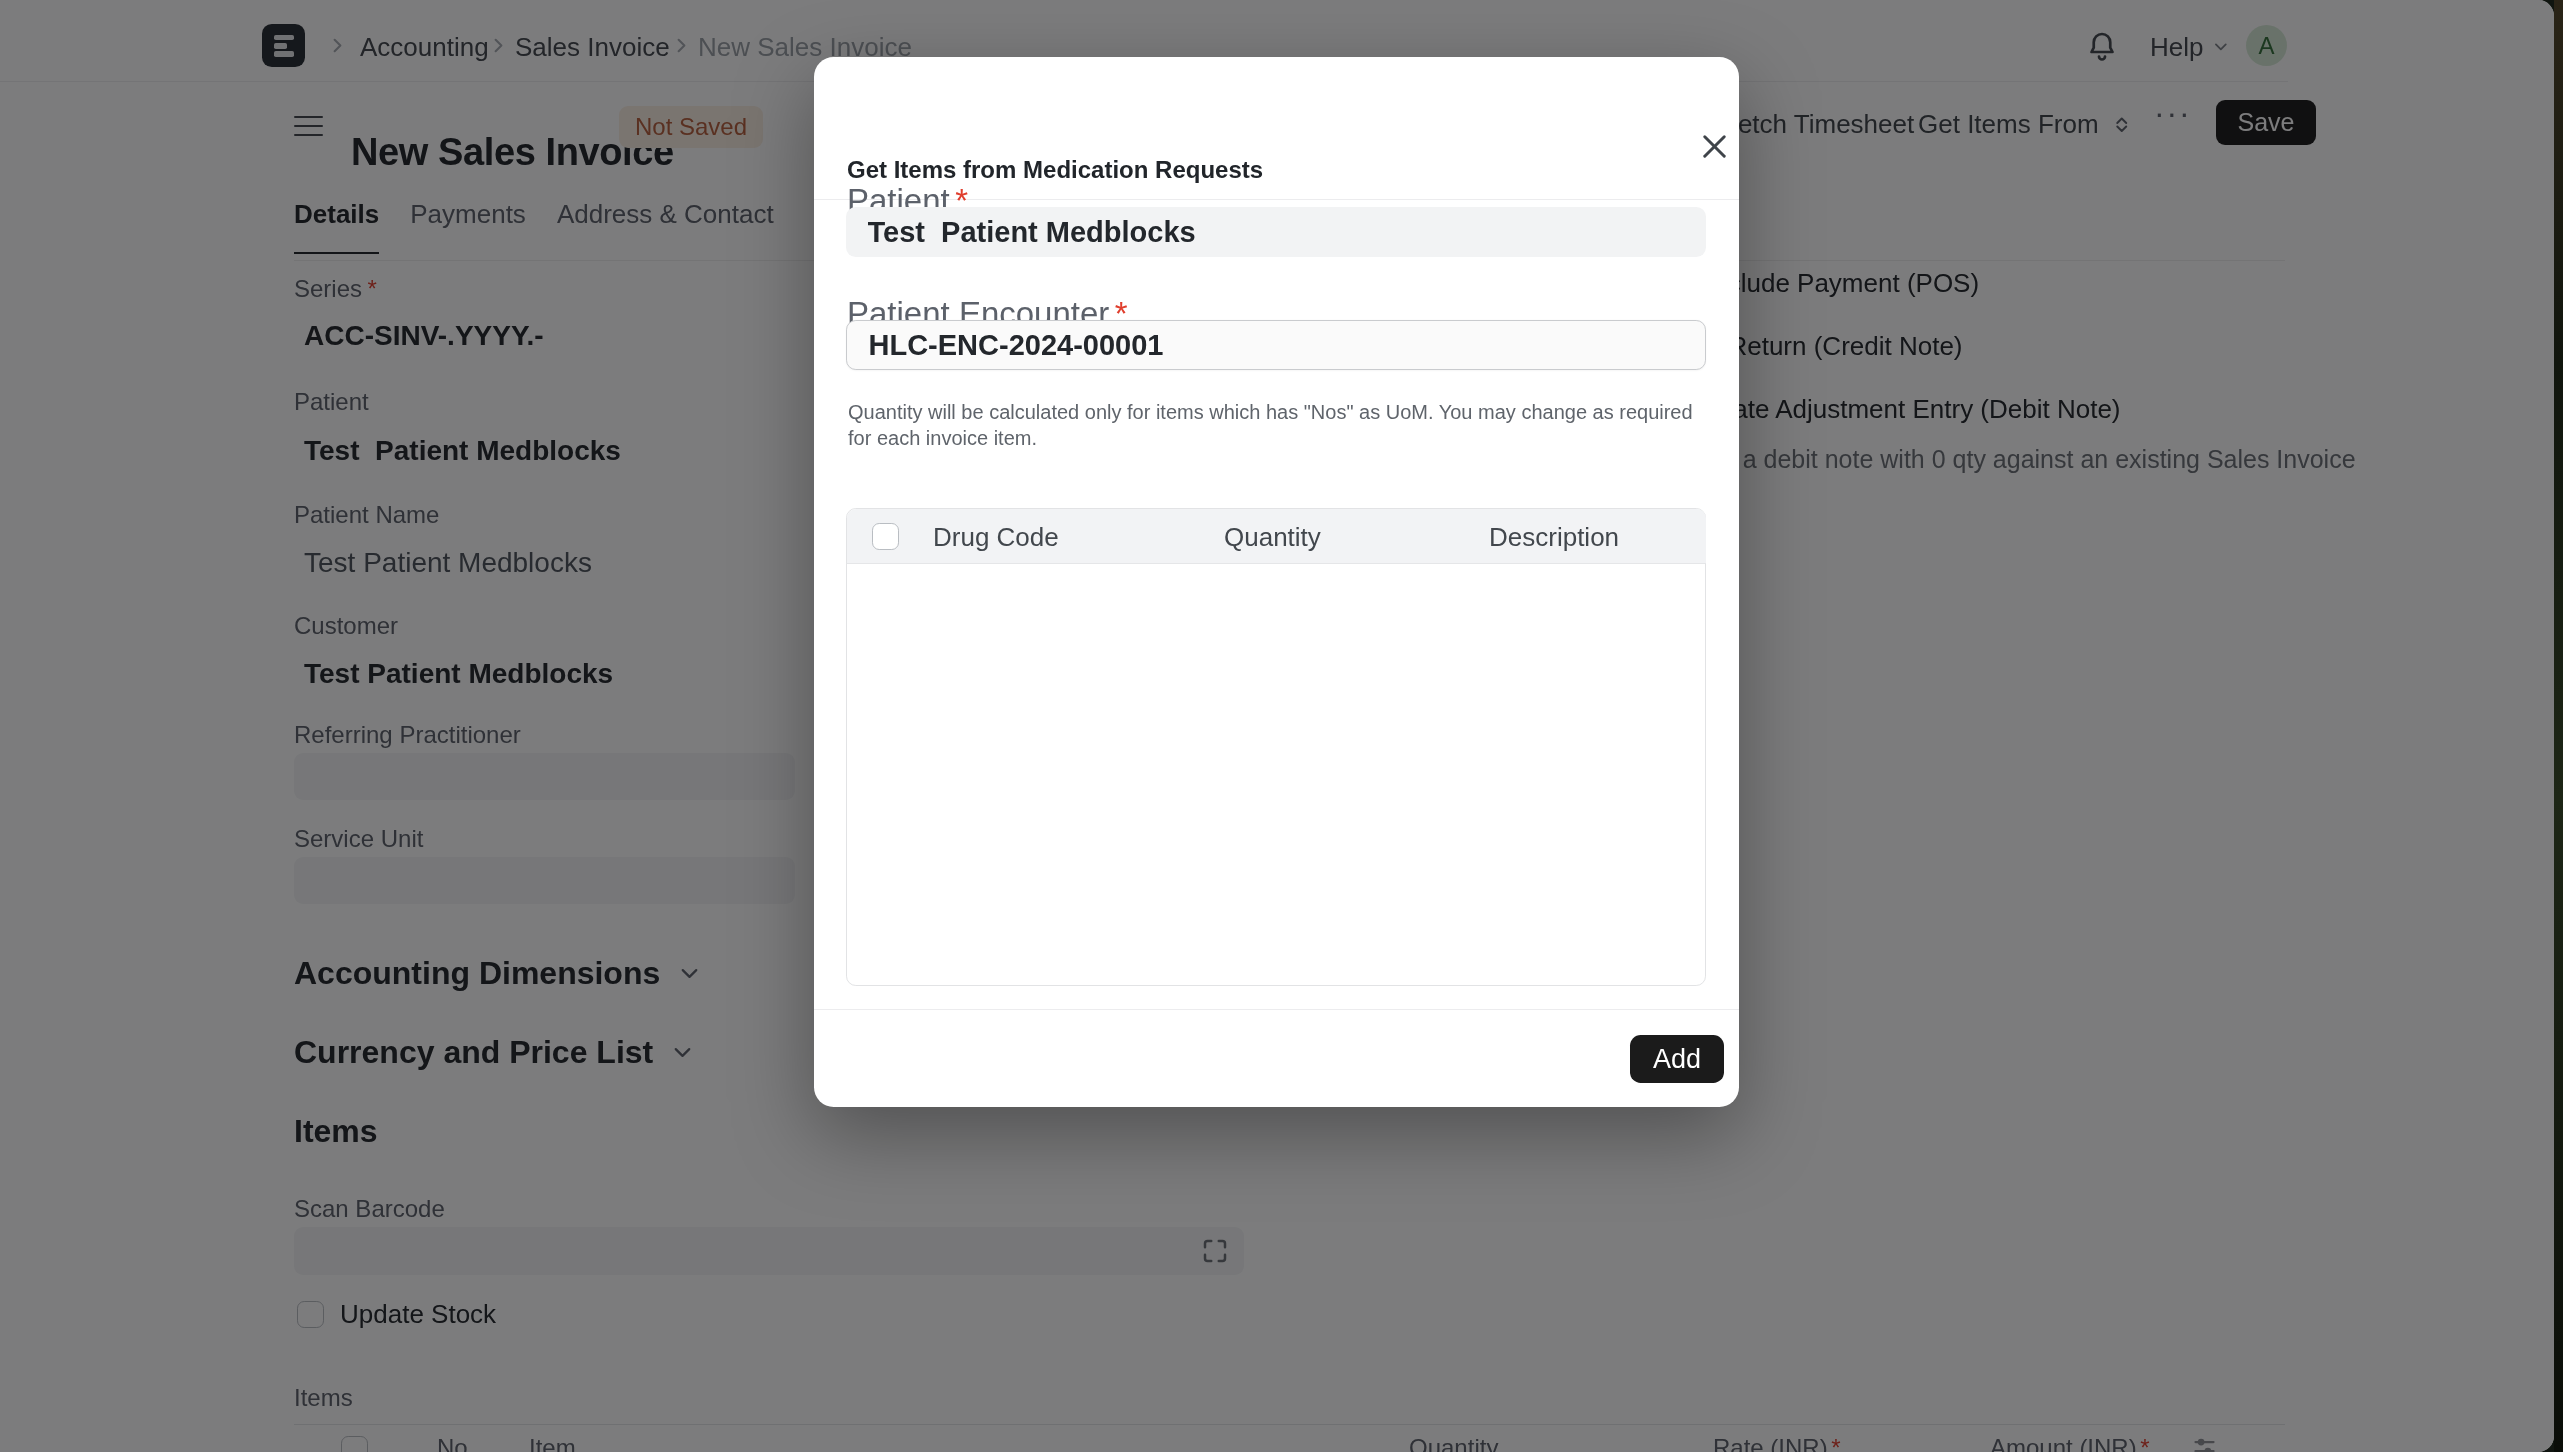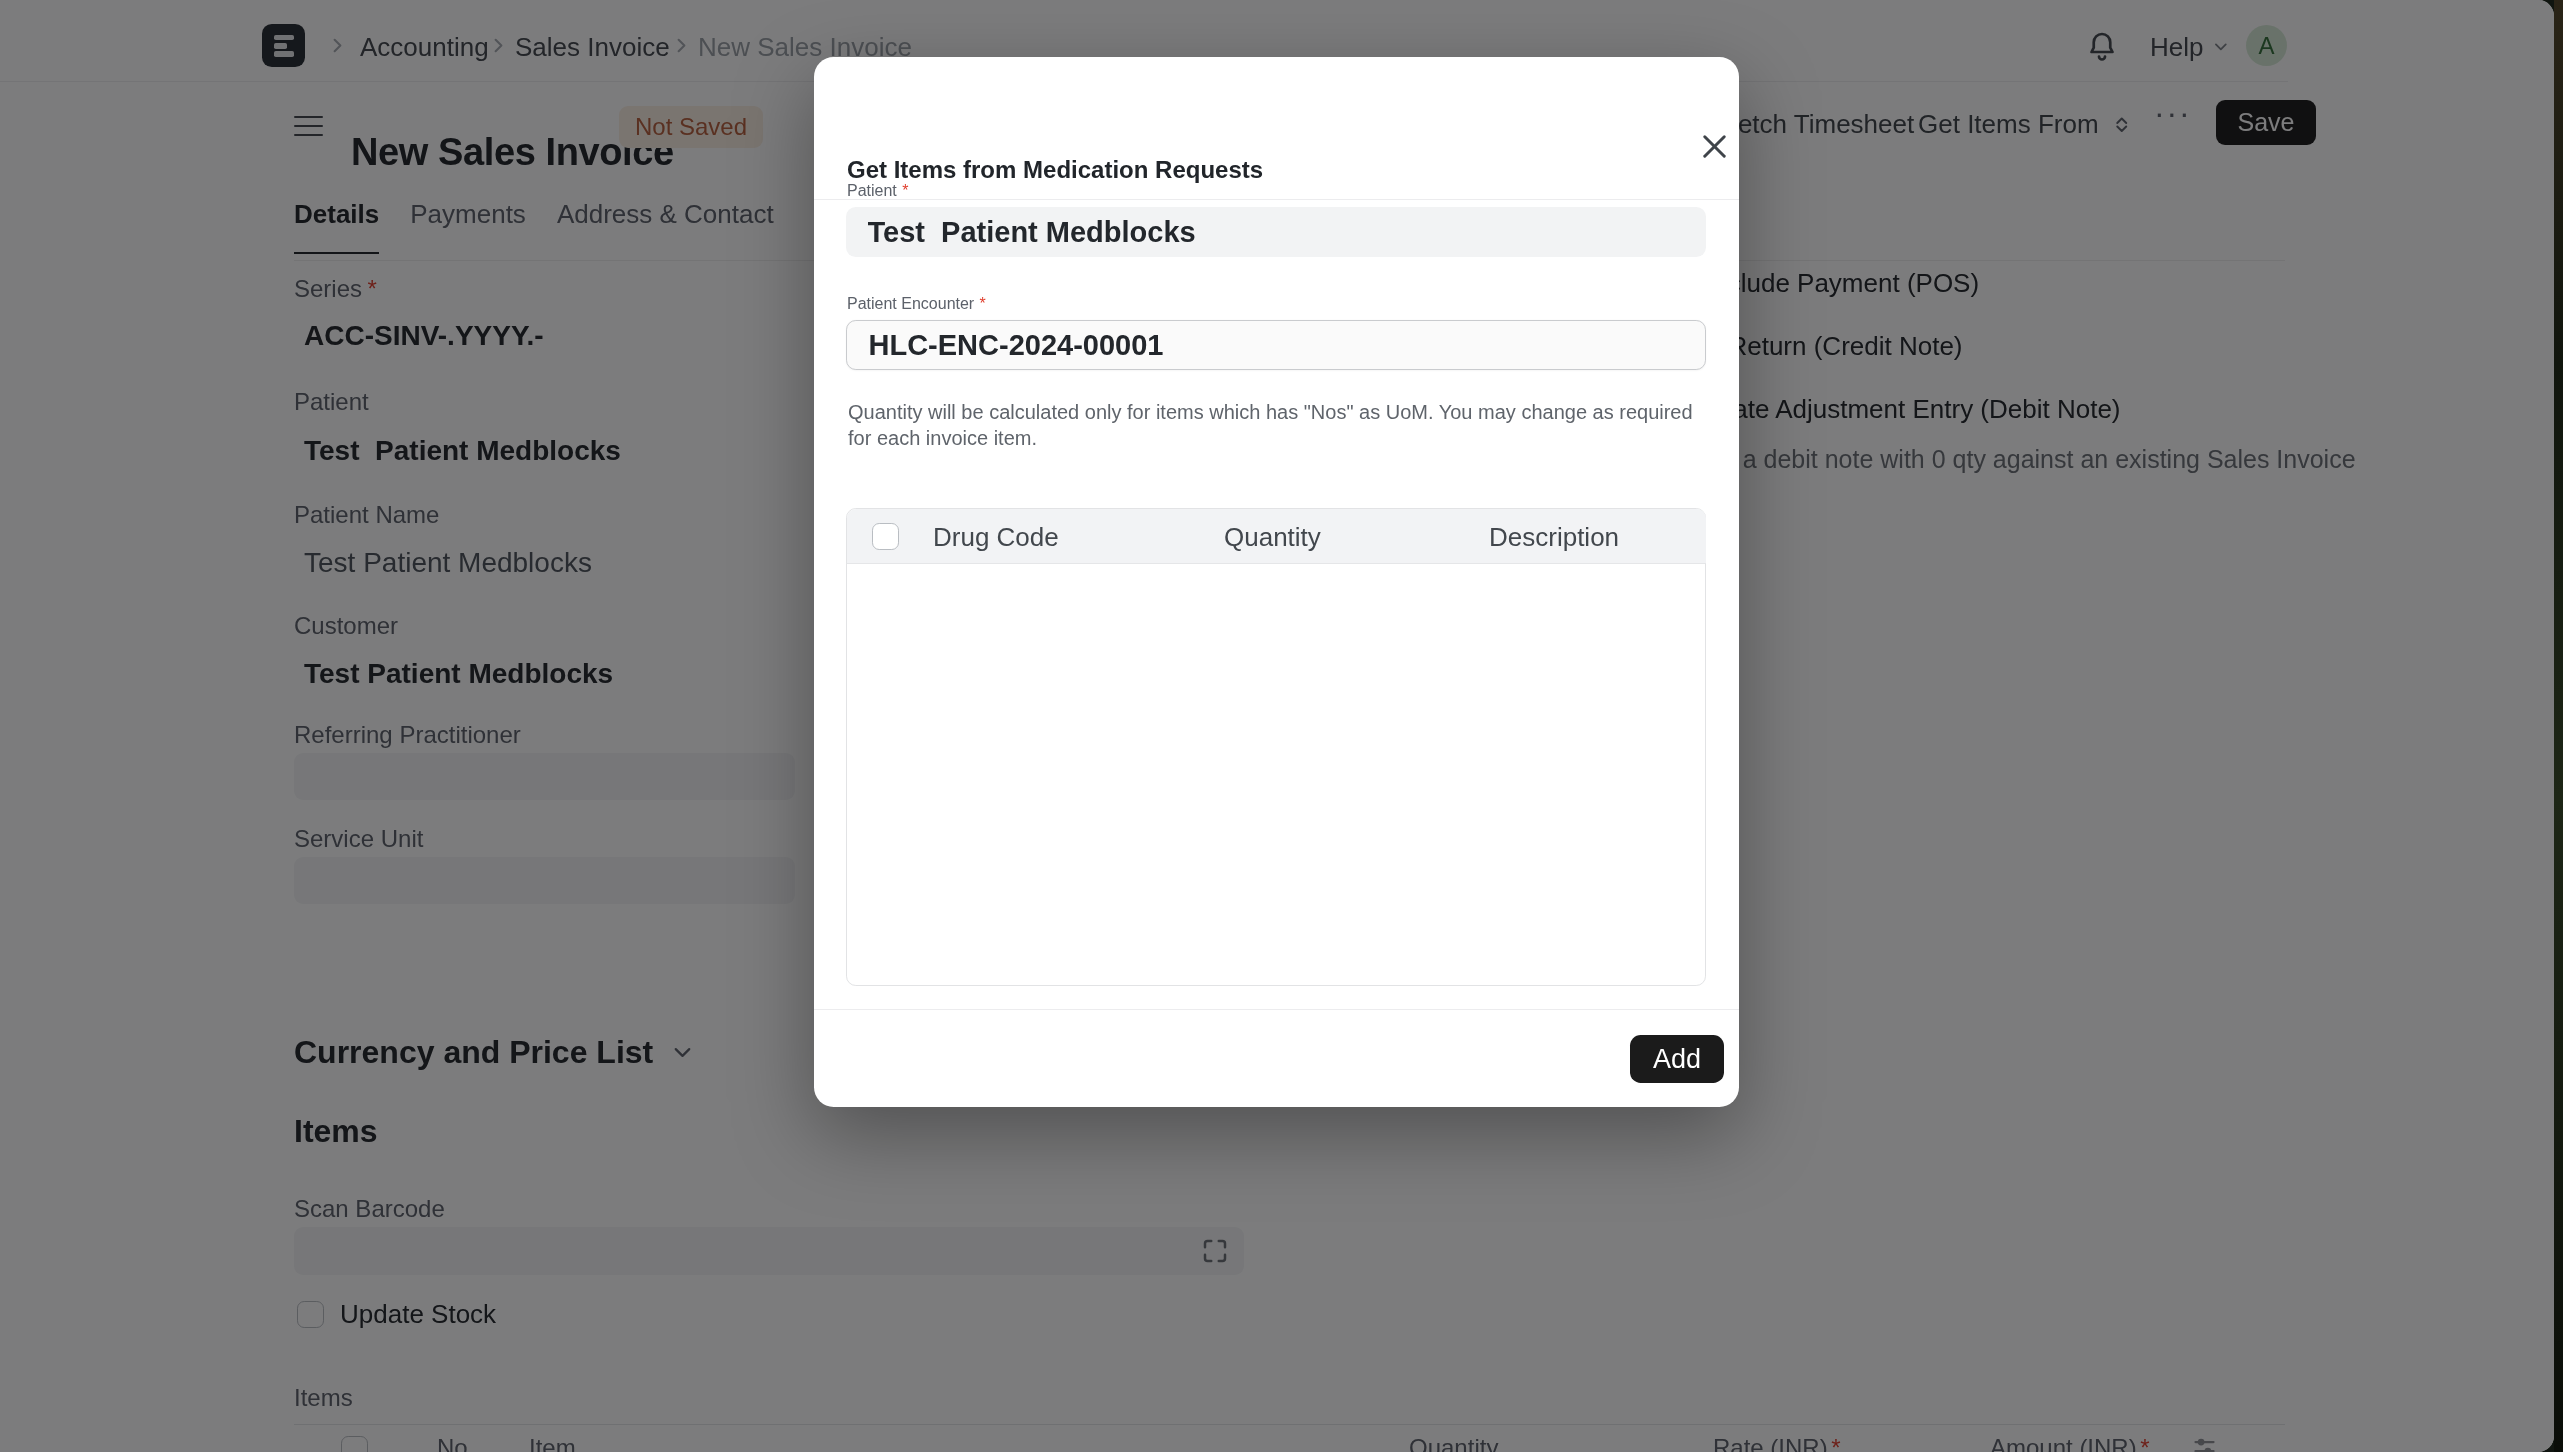--- a/index.html
+++ b/index.html
@@ -69,21 +69,21 @@
   .grid-chk{position:absolute;left:341px;top:1436px;}
 
   
   .overlay{position:absolute;left:0;top:0;width:2554px;height:1452px;background:rgba(8,8,10,0.53);
     border-radius:0 16px 16px 0;z-index:40;}
   .modal{position:absolute;left:814px;top:57px;width:925px;height:1050px;background:#fff;border-radius:19.7px;
     box-shadow:0 27px 80px rgba(0,0,0,0.35);z-index:50;}
   .modal-title{position:absolute;left:33px;top:79px;font-size:24px;font-weight:600;color:#21252a;}
   .modal-close{position:absolute;left:881px;top:70px;width:39px;height:39px;color:#3f444a;background:transparent;border:0;padding:0;}
   .modal-hdiv{position:absolute;left:0;top:142px;width:925px;height:0.9px;background:#ececee;}
-  .m-lbl{position:absolute;font-size:16px;color:#5c616a;}
+  .m-lbl{position:absolute;font-size:33px;color:#5c616a;}
   .m-input{position:absolute;left:32px;width:860px;height:50px;border-radius:9.8px;font-size:29px;font-weight:600;
     color:#23272c;padding:0 21.5px;outline:none;}
   .m-input.plain{background:#f2f3f4;border:0;}
   .m-input.ringed{background:#fafafa;border:1.8px solid #c9cbce;box-shadow:0 0.9px 1.8px rgba(0,0,0,0.04);}
   .m-help{position:absolute;left:34px;top:322px;width:854px;font-size:20px;line-height:1.32;color:#5f646b;}
   .m-table{position:absolute;left:32px;top:451px;width:860px;height:478px;border:0.9px solid #e2e3e5;border-radius:9.8px;}
   .m-thead{position:absolute;left:0;top:0;width:859px;height:55px;background:#f2f3f5;border-radius:9px 9px 0 0;
     border-bottom:0.9px solid #e5e6e8;}
   .m-th{position:absolute;top:13.4px;font-size:26px;color:#42474d;}
   .m-row{position:absolute;left:0;top:56px;width:859px;height:72px;}
@@ -189,20 +189,28 @@
 
     <span class="lbl" style="left:294px;top:612px;">Customer</span>
     <span class="val bold" style="left:304px;top:658px;">Test Patient Medblocks</span>
 
     <span class="lbl" style="left:294px;top:721px;">Referring Practitioner</span>
     <div class="ghost-input" style="left:294px;top:753px;width:501px;height:47px;"></div>
 
     <span class="lbl" style="left:294px;top:825px;">Service Unit</span>
     <div class="ghost-input" style="left:294px;top:857px;width:501px;height:47px;"></div>
 
+    <div class="section-head" style="left:294px;top:955px;">
+      <span>Accounting Dimensions</span>
+      <span>
+        <svg width="27" height="27" viewBox="0 0 24 24" fill="none" stroke="#5c616a" stroke-width="2" stroke-linecap="round" stroke-linejoin="round">
+            <polyline points="6 9 12 15 18 9"></polyline>
+          </svg>
+      </span>
+    </div>
     <div class="section-head" style="left:294px;top:1034px;">
       <span>Currency and Price List</span>
       <span>
         <svg width="27" height="27" viewBox="0 0 24 24" fill="none" stroke="#5c616a" stroke-width="2" stroke-linecap="round" stroke-linejoin="round">
             <polyline points="6 9 12 15 18 9"></polyline>
           </svg>
       </span>
     </div>
     <div class="section-head" style="left:294px;top:1113px;">
       <span>Items</span>

